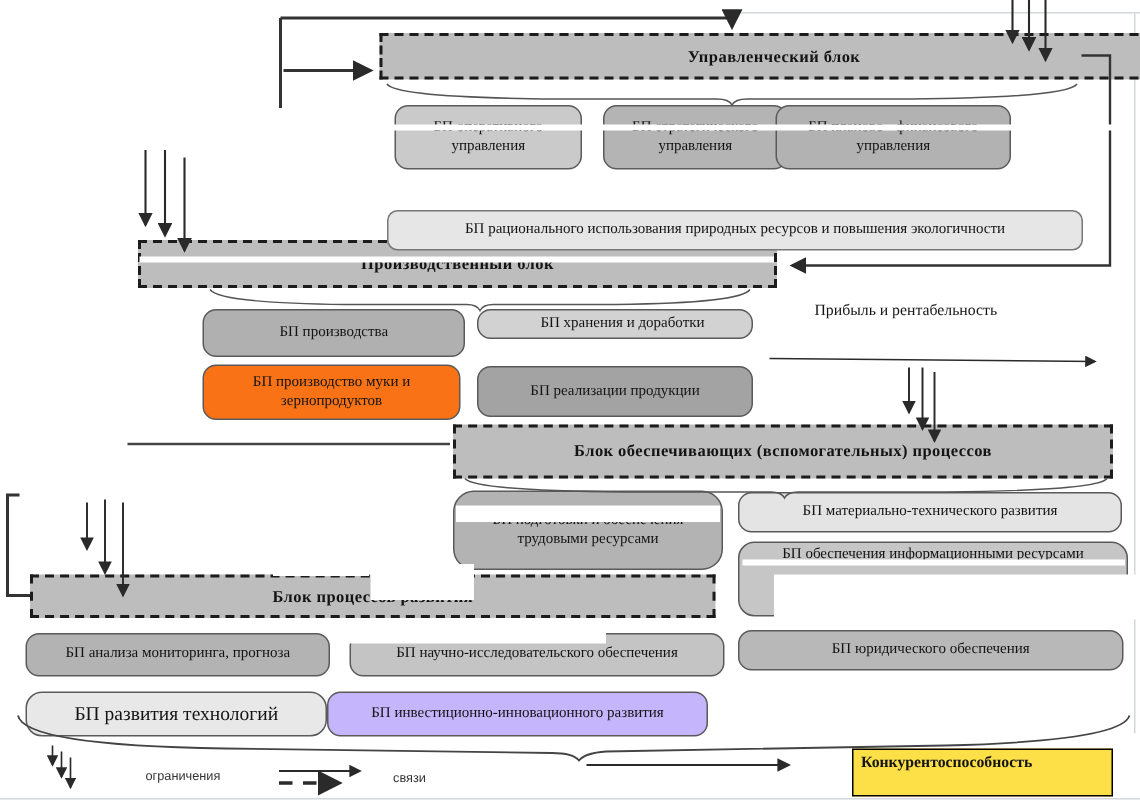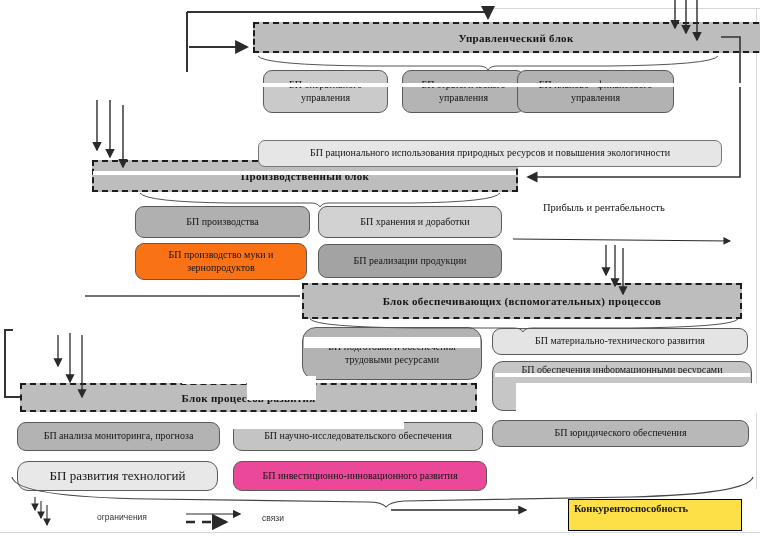--- a/index.html
+++ b/index.html
@@ -29,36 +29,36 @@
   #dev {left:20px;top:383px;width:457px;height:29px;}
 
   
   #mb1{left:263px;top:70px;width:125px;height:43px;background:#cacaca;}
   #mb2{left:402px;top:70px;width:123px;height:43px;background:#b4b4b4;}
   #mb3{left:517px;top:70px;width:157px;height:43px;background:#b2b2b2;}
   #eco{left:258px;top:124px;width:464px;height:27px;background:#e6e6e6;border-radius:7px;border:1px solid #777;margin-top:16px;}
 
   
   #pb1{left:135px;top:206px;width:175px;height:32px;background:#b0b0b0;}
-  #pb2{left:318px;top:206px;width:184px;height:32px;background:#d2d2d2;padding-left:16px;}
+  #pb2{left:318px;top:206px;width:184px;height:20px;background:#d2d2d2;padding-left:16px;}
   #pb3{left:135px;top:243px;width:172px;height:37px;background:#f97316;}
   #pb4{left:318px;top:244px;width:184px;height:34px;background:#a3a3a3;}
   #profit{left:543px;top:202px;width:150px;font-size:10.5px;}
 
   
   #sb1{left:302px;top:327px;width:180px;height:53px;background:#b3b3b3;border-radius:14px;}
   #sb2{left:492px;top:328px;width:256px;height:27px;background:#e4e4e4;}
   #sb3{left:492px;top:361px;width:260px;height:50px;background:#c6c6c6;border-radius:11px;align-items:flex-start;}
   #sb4{left:492px;top:420px;width:257px;height:27px;background:#b8b8b8;}
 
   
   #db1{left:17px;top:422px;width:203px;height:29px;background:#b3b3b3;}
   #db2{left:233px;top:422px;width:250px;height:29px;background:#c4c4c4;}
   #db3{left:17px;top:461px;width:201px;height:30px;background:#e8e8e8;font-size:13px;border-radius:11px;}
-  #db4{left:233px;top:461px;width:254px;height:30px;background:#ec4899;}
+  #db4{left:218px;top:461px;width:254px;height:30px;background:#c4b5fd;}
 
   
   #comp{left:568px;top:499px;width:174px;height:32px;background:#fde047;border:1.2px solid #000;
         border-radius:0;justify-content:flex-start;align-items:flex-start;font-weight:bold;
         font-size:10.5px;padding:3px 5px;}
   #lg-constraints{left:97px;top:512px;font-size:8.5px;color:#333;
         font-family:"Liberation Sans","DejaVu Sans",sans-serif;}
   #lg-links{left:262px;top:513px;font-size:8.5px;color:#333;
         font-family:"Liberation Sans","DejaVu Sans",sans-serif;}
 

